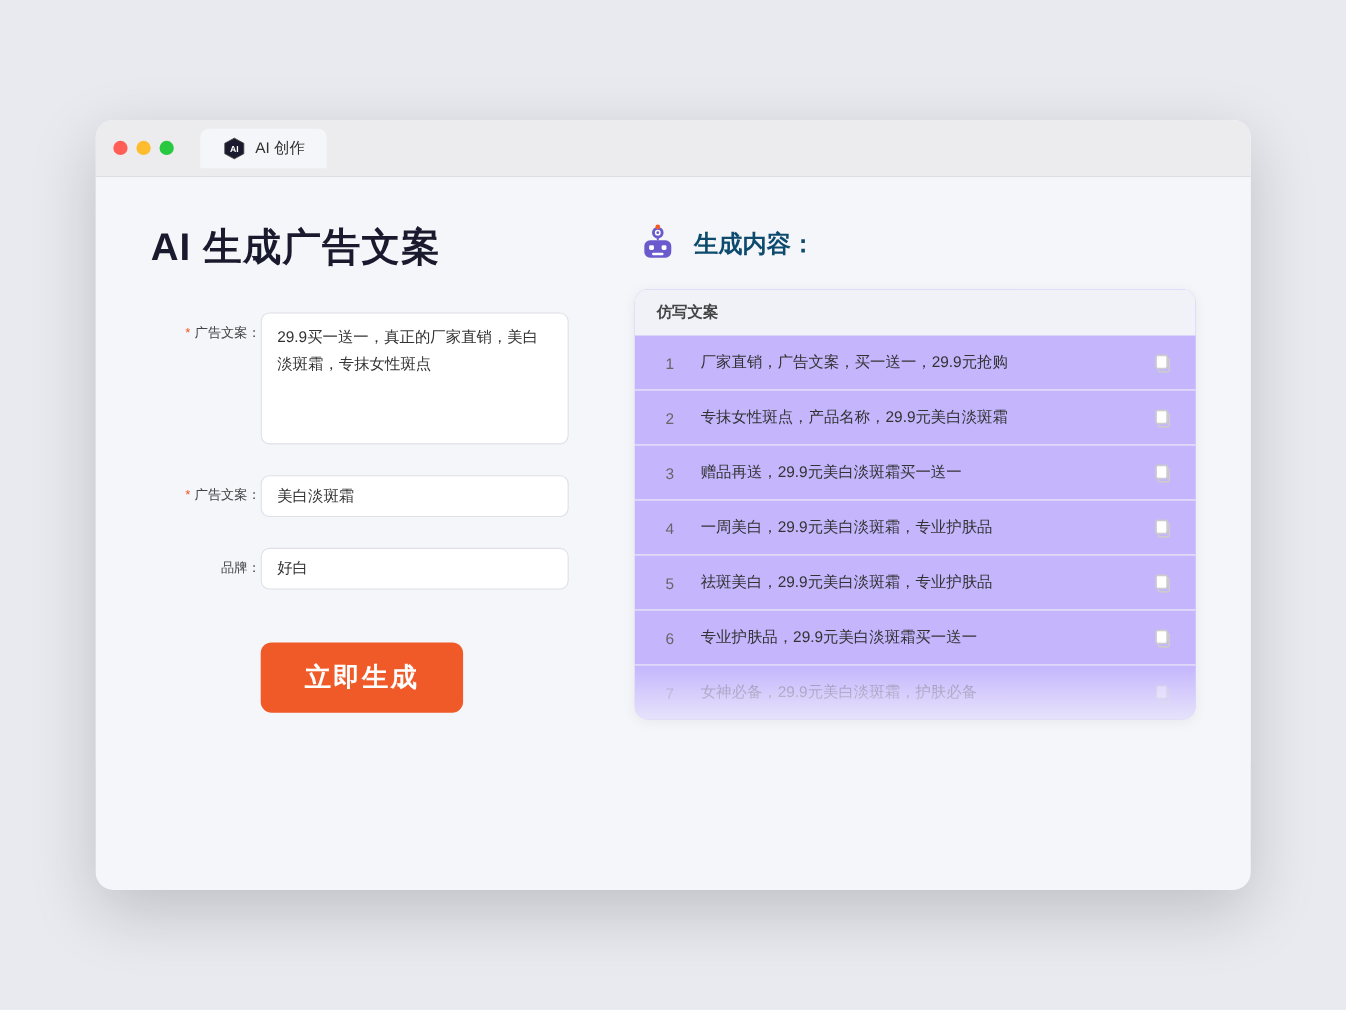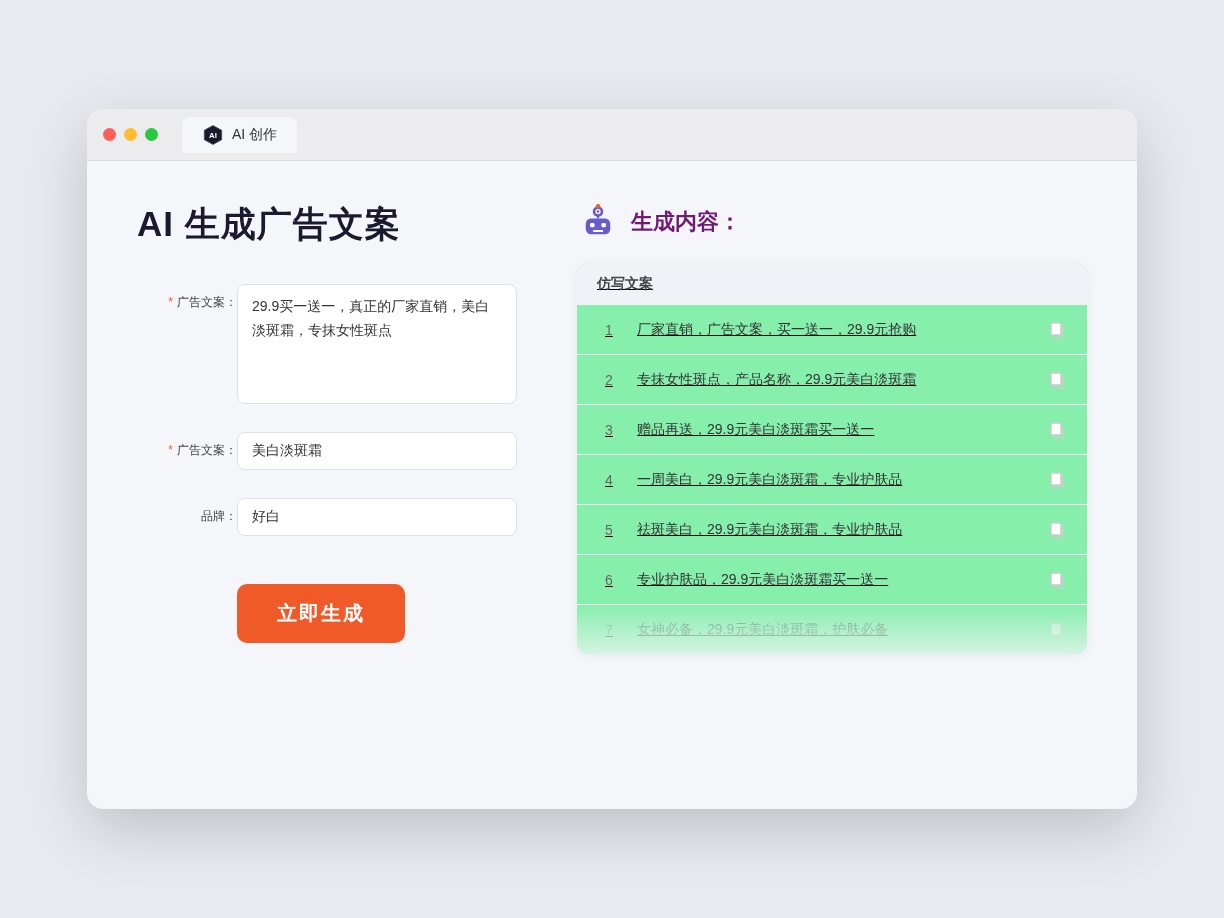--- a/index.html
+++ b/index.html
@@ -129,21 +129,21 @@
       resize: none;
       line-height: 1.7;
     }
 
     .generate-btn {
       background: #f05a28;
       color: #fff;
       border: none;
       border-radius: 10px;
       padding: 16px 40px;
-      font-size: 20px;
+      font-size: 24px;
       font-weight: 600;
       cursor: pointer;
       margin-top: 20px;
       margin-left: 100px;
       letter-spacing: 2px;
     }
 
     
     .right-panel {
       flex: 1;
@@ -158,29 +158,28 @@
     }
 
     .robot-icon {
       width: 42px;
       height: 42px;
     }
 
     .result-title {
       font-size: 22px;
       font-weight: 600;
-      color: #701a75;
+      color: #0c4a6e;
     }
 
     .result-table {
-      background: #86efac;
+      background: #c4b5fd;
       border-radius: 12px;
       overflow: hidden;
       box-shadow: 0 2px 12px rgba(0,0,0,0.06);
-      text-decoration: underline;
     }
 
     .result-table-header {
       background: #f0f2f8;
       padding: 12px 20px;
       font-size: 14px;
       font-weight: 600;
       color: #444;
     }
 

